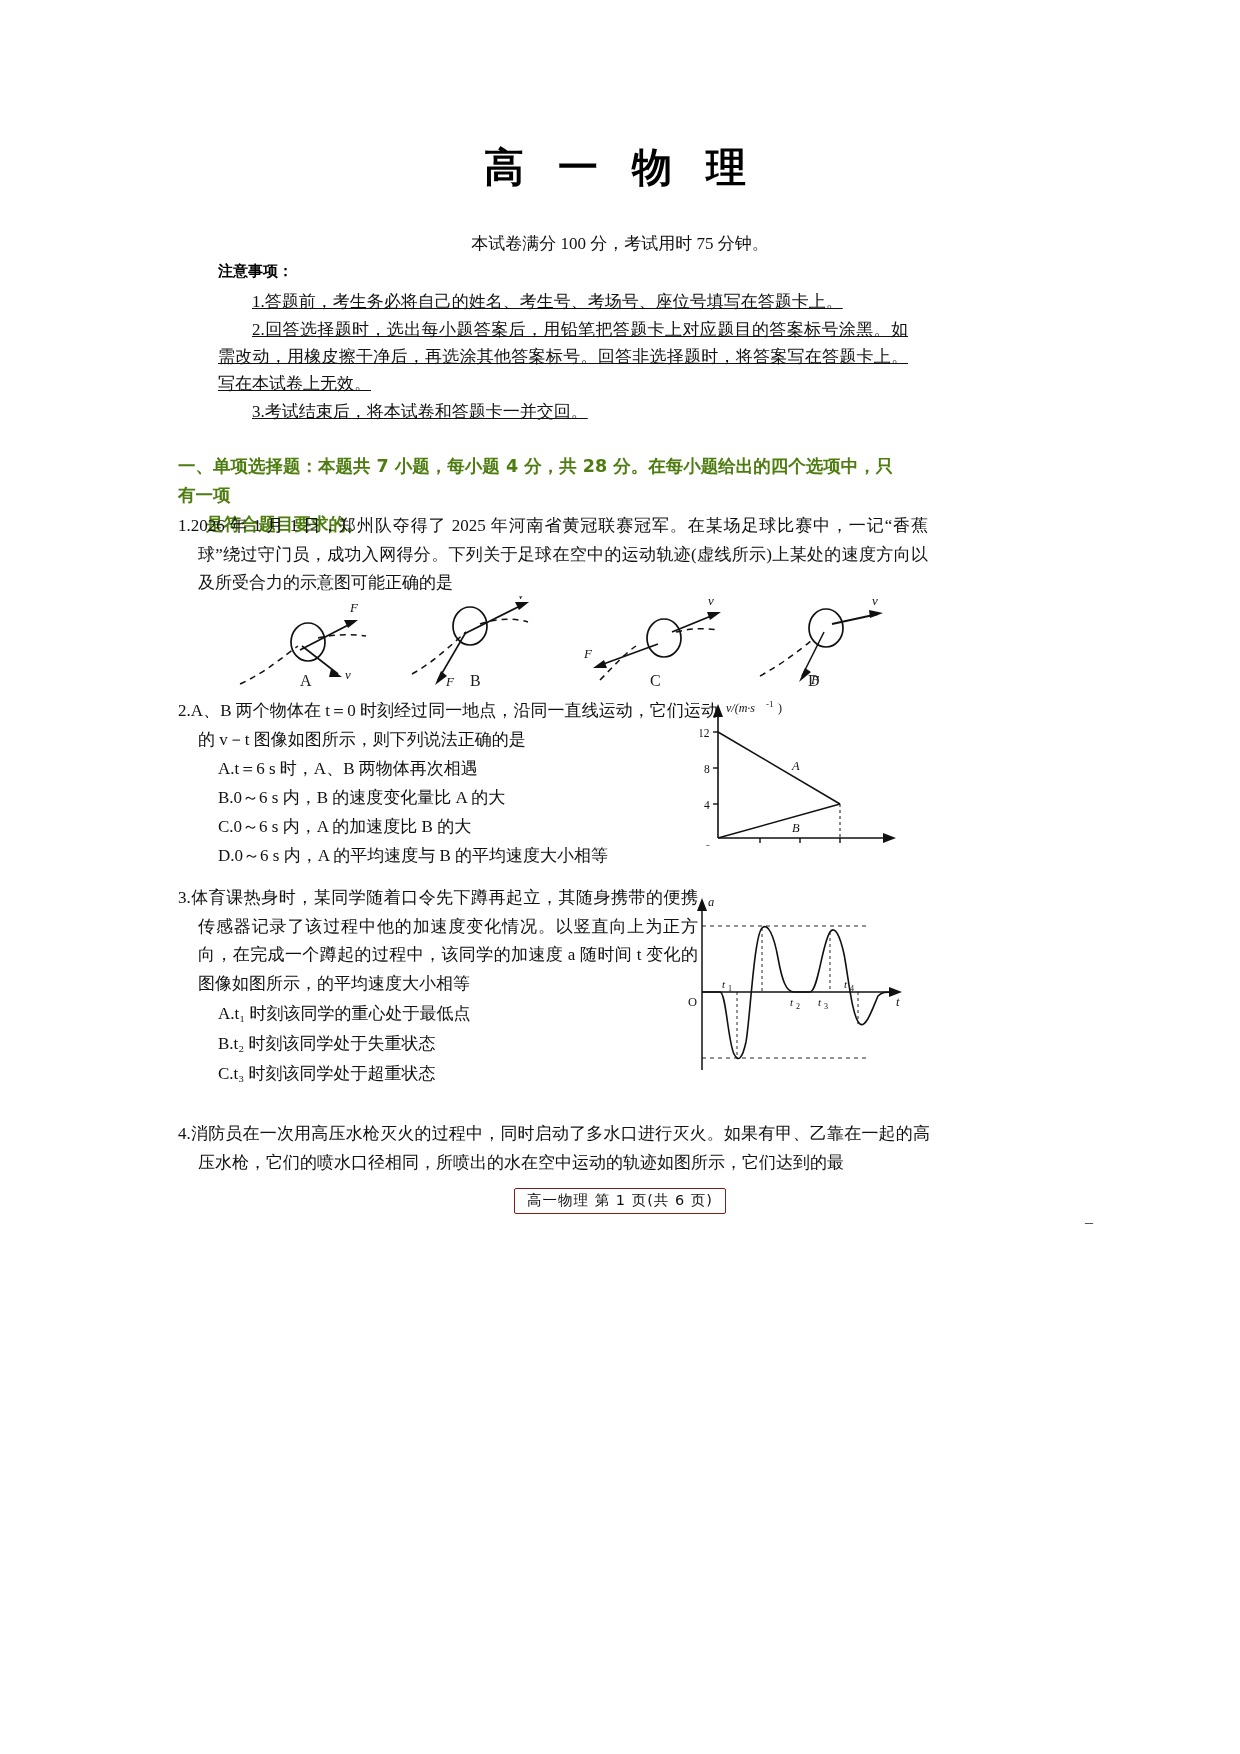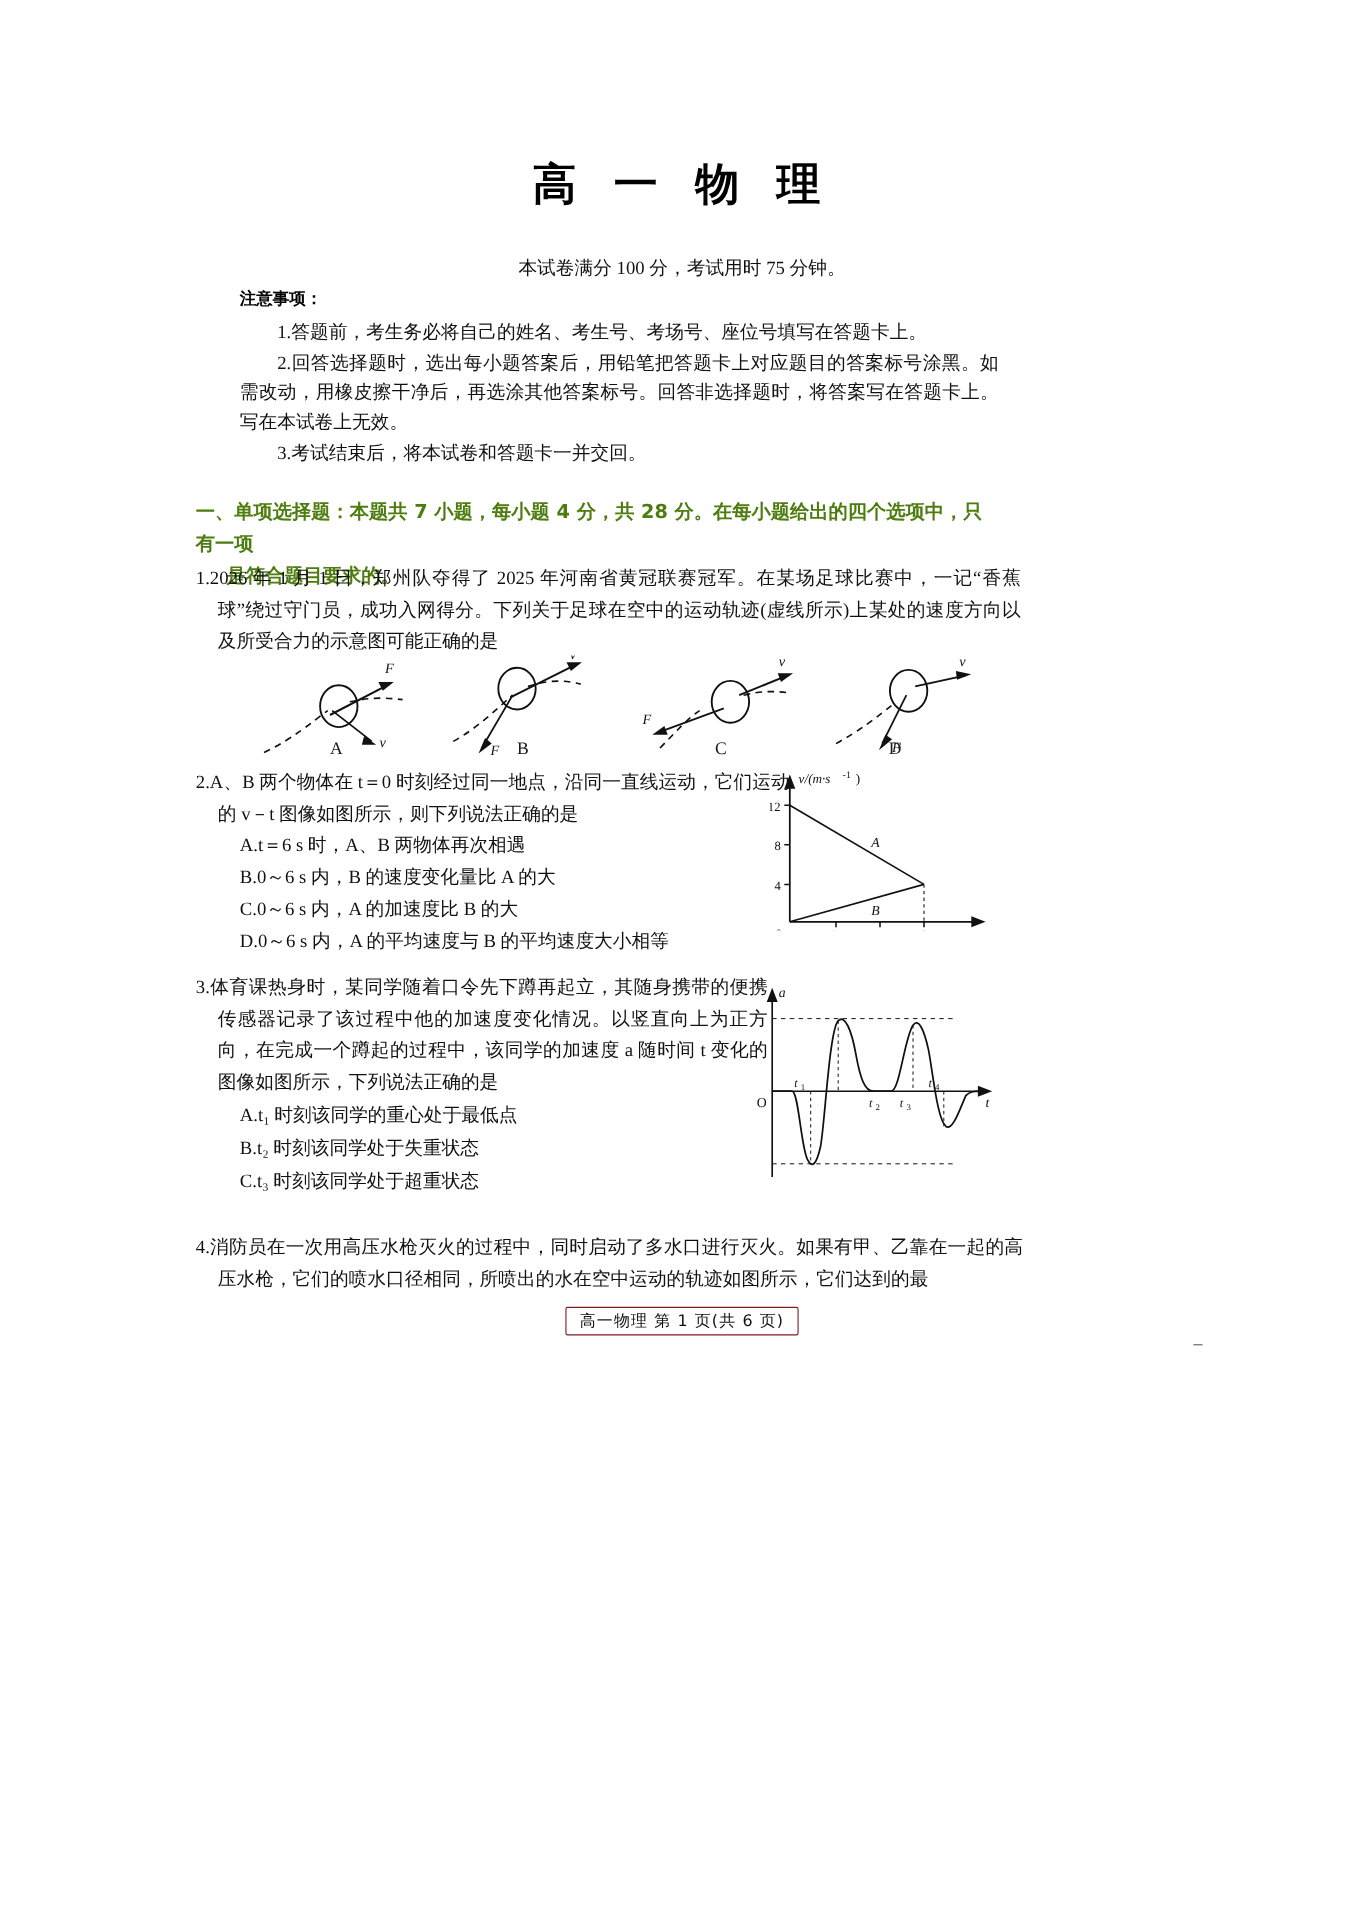--- a/index.html
+++ b/index.html
@@ -21,21 +21,21 @@
   }
   .notice-head{
     position:absolute;left:218px;top:262px;
     font-family:"DejaVu Sans","Liberation Sans",sans-serif;
     font-weight:bold;font-size:15px;color:#000;
   }
   .block{
     position:absolute;left:218px;width:690px;font-size:17px;line-height:27px;
     text-align:justify;color:#111;
   }
-  .ind{text-indent:34px;}
+  .ind{text-indent:34px;text-decoration:underline;}
   .sec-head{
     position:absolute;left:178px;top:452px;width:732px;font-size:17.5px;
     line-height:29px;font-family:"DejaVu Sans","Liberation Sans",sans-serif;
     font-weight:bold;color:#4d7c0f;text-indent:0;
   }
   .sec-head .l2{display:block;text-indent:28px;}
   .q{
     position:absolute;font-size:17px;line-height:28.5px;color:#111;
     text-align:justify;
   }
@@ -180,21 +180,21 @@
 
       <line x1="18" y1="142" x2="140" y2="108" stroke="#111" stroke-width="1.5"></line>
       <text x="92" y="136" font-size="12.5" font-family="Liberation Serif, serif" font-style="italic" fill="#111">B</text>
 
       <line x1="140" y1="108" x2="140" y2="142" stroke="#111" stroke-width="1" stroke-dasharray="3 3"></line>
       <line x1="18" y1="108" x2="140" y2="108" stroke="#111" stroke-width="1" stroke-dasharray="3 3" opacity="0"></line>
     </svg>
   </div>
 
   <div class="q hang" style="left:178px;top:884px;width:500px;">
-    <span class="num">3.</span><span>体育课热身时，某同学随着口令先下蹲再起立，其随身携带的便携传感器记录了该过程中他的加速度变化情况。以竖直向上为正方向，在完成一个蹲起的过程中，该同学的加速度 a 随时间 t 变化的图像如图所示，下列说法正确的是</span>
+    <span class="num">3.</span><span>体育课热身时，某同学随着口令先下蹲再起立，其随身携带的便携传感器记录了该过程中他的加速度变化情况。以竖直向上为正方向，在完成一个蹲起的过程中，该同学的加速度 a 随时间 t 变化的图像如图所示，的平均速度大小相等</span>
   </div>
   <div class="q opt" style="left:198px;top:1000px;width:480px;">A.t₁ 时刻该同学的重心处于最低点</div>
   <div class="q opt" style="left:198px;top:1030px;width:480px;">B.t₂ 时刻该同学处于失重状态</div>
   <div class="q opt" style="left:198px;top:1060px;width:480px;">C.t₃ 时刻该同学处于超重状态</div>
 
   <div class="dg" style="left:680px;top:892px;">
     <svg width="240" height="190" viewBox="0 0 240 190">
 
       <line x1="22" y1="178" x2="22" y2="16" stroke="#111" stroke-width="1.5"></line>
       <polygon points="22,6 17,19 27,19" fill="#111"></polygon>

